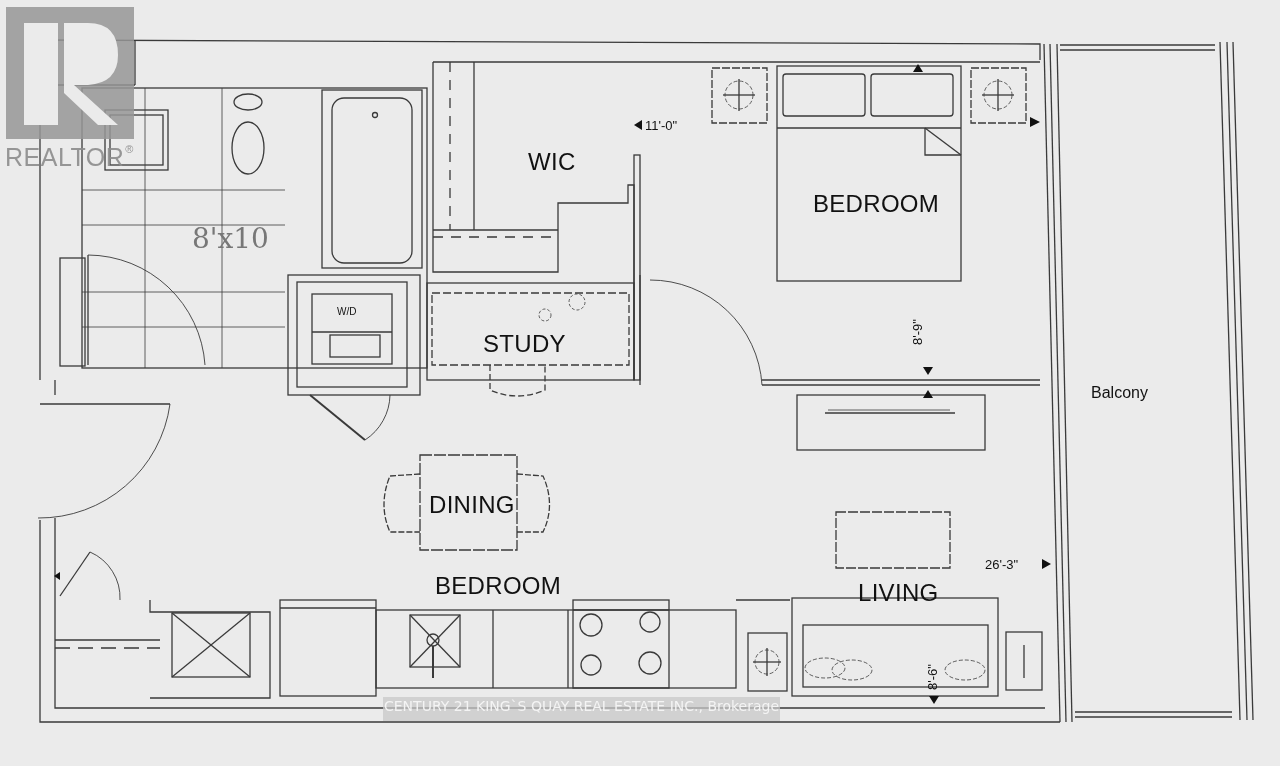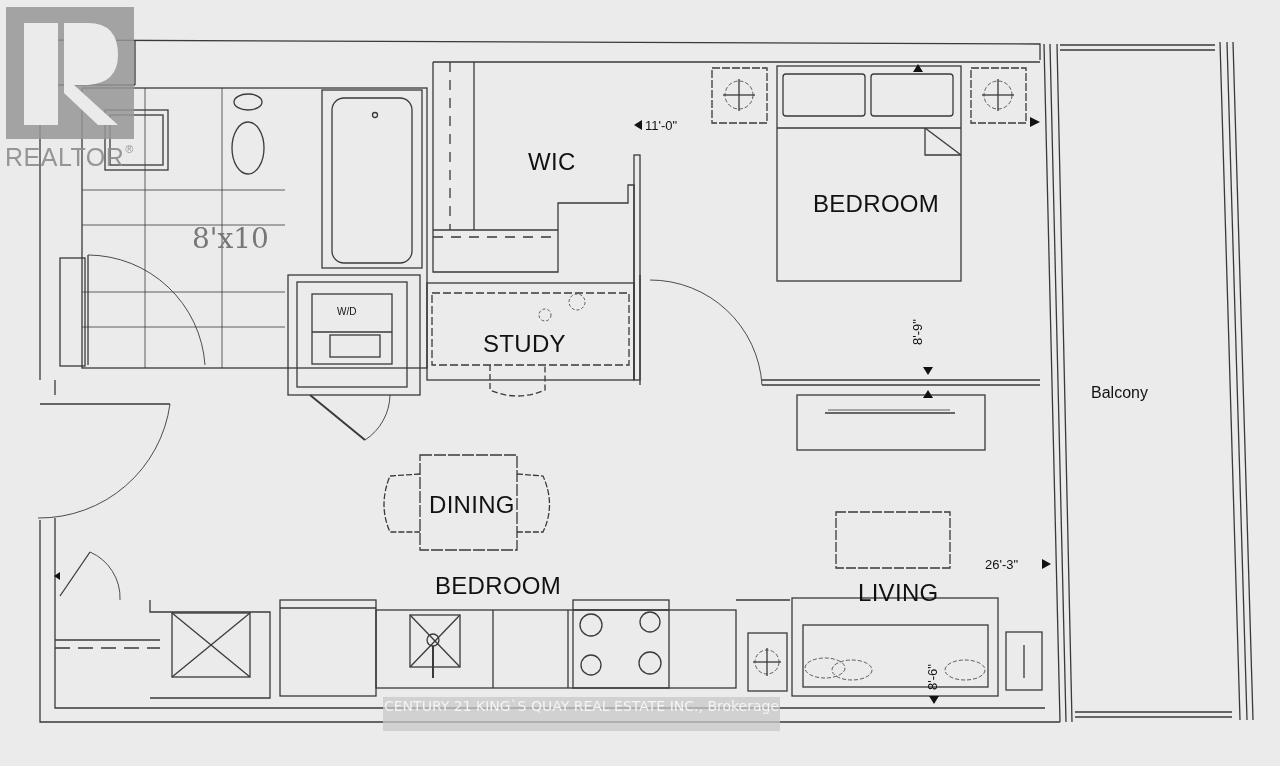--- a/index.html
+++ b/index.html
@@ -5,21 +5,21 @@
   html,body{margin:0;padding:0;background:#ebebeb;}
   body{width:1280px;height:766px;position:relative;overflow:hidden;font-family:"Liberation Sans",sans-serif;}
   #plan{position:absolute;left:0;top:0;}
   .lbl{position:absolute;color:#111;font-family:"Liberation Sans",sans-serif;white-space:nowrap;}
   .room{font-size:24px;letter-spacing:0.3px;}
   .dim{font-size:13px;}
   .realtor{position:absolute;left:0;top:0;width:150px;height:178px;}
   .realtor .box{position:absolute;left:6px;top:7px;width:128px;height:132px;background:rgba(150,150,150,0.85);}
   .realtor .txt{position:absolute;left:5px;top:143px;font-size:25px;color:rgba(140,140,140,0.9);letter-spacing:0.5px;}
   .realtor .reg{font-size:11px;vertical-align:top;margin-left:1px;}
-  .watermark{position:absolute;left:383px;top:697px;height:34px;padding:0 1px;background:rgba(200,200,200,0.75);color:#f4f4f4;font-family:"DejaVu Sans",sans-serif;font-size:14px;line-height:18px;}
+  .watermark{position:absolute;left:383px;top:697px;height:24px;padding:0 1px;background:rgba(200,200,200,0.75);color:#f4f4f4;font-family:"DejaVu Sans",sans-serif;font-size:14px;line-height:18px;}
   .handwrite{position:absolute;left:192px;top:222px;font-family:"DejaVu Serif",serif;font-size:28px;color:#777;}
 </style>
 </head>
 <body>
 
 <svg id="plan" width="1280" height="766" viewBox="0 0 1280 766" xmlns="http://www.w3.org/2000/svg" fill="none" stroke="#3a3a3a" stroke-width="1.3">
 
   <g>
     <polyline points="40,40 1040,44 1040,60"></polyline>
     <polyline points="40,40 40,380"></polyline>

